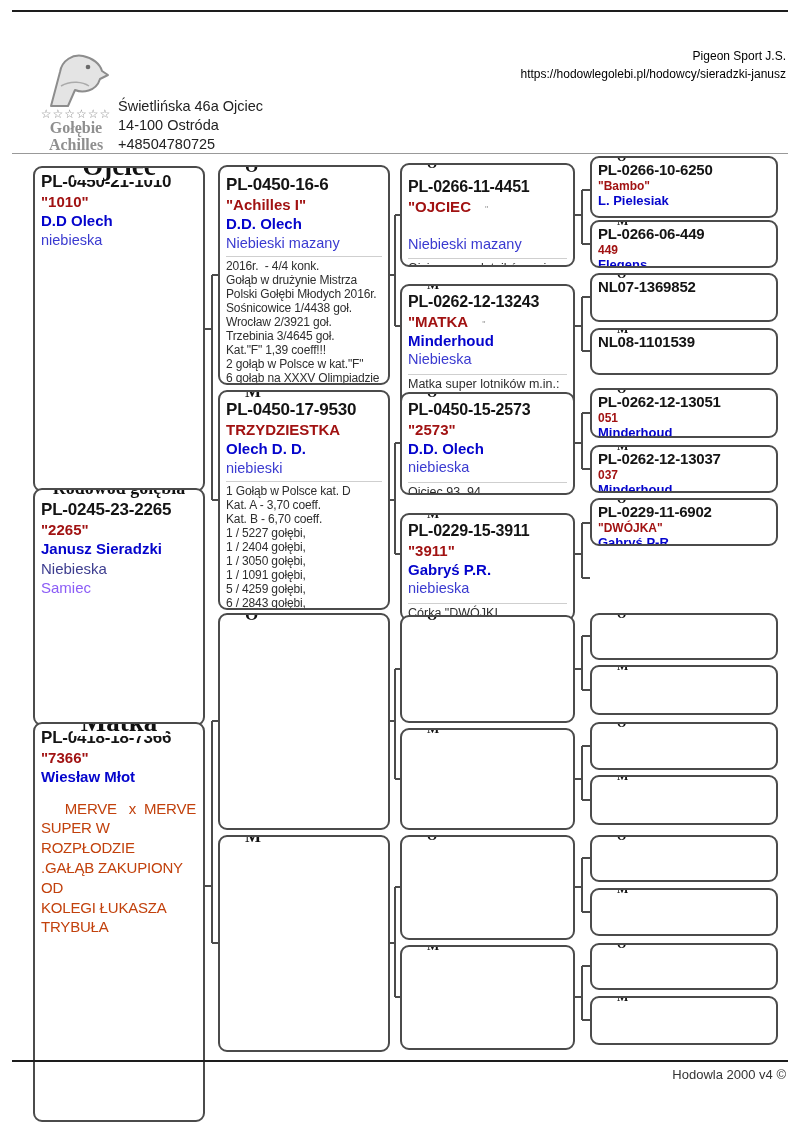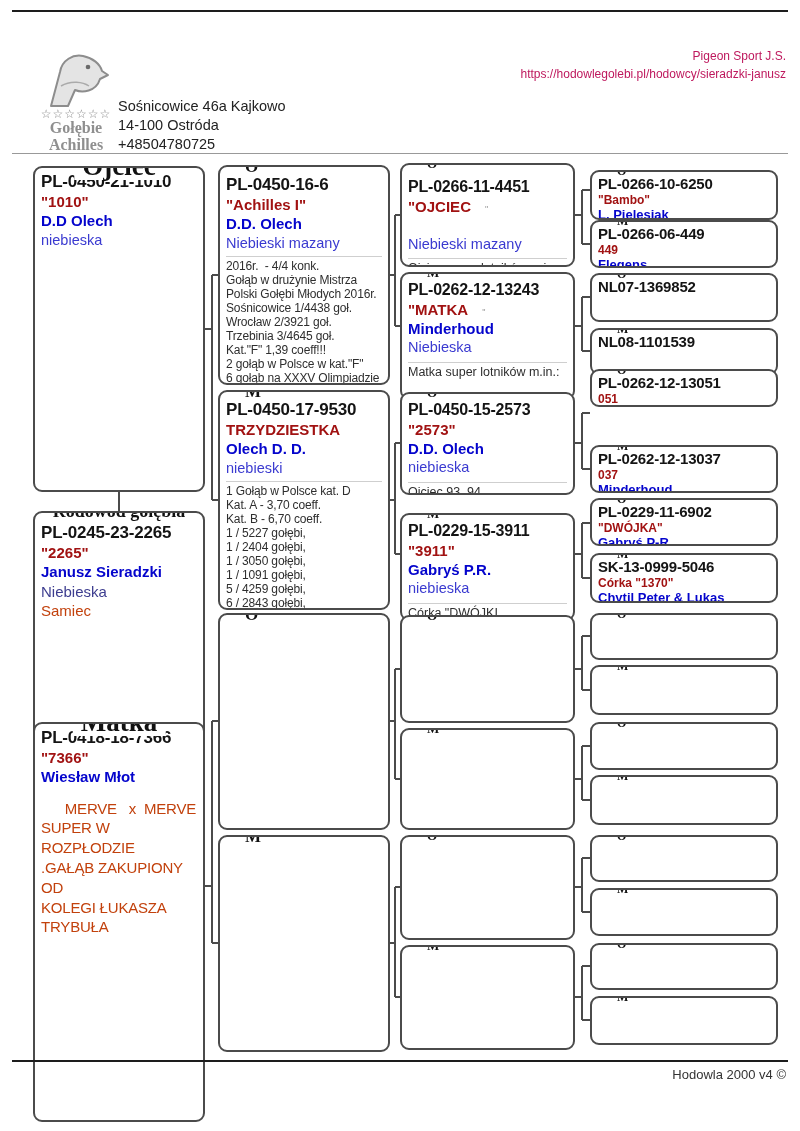--- a/index.html
+++ b/index.html
@@ -13,21 +13,21 @@
   .bottom-rule{top:1060px;height:2px;}
 
   
   .logo{position:absolute;left:36px;top:52px;width:80px;text-align:center;}
   .logo svg{display:block;margin:0 auto;}
   .logo-stars{font-family:"DejaVu Sans",sans-serif;font-size:12px;color:#8a8a8a;letter-spacing:1px;line-height:1;}
   .logo-word{font-family:"Liberation Serif",serif;font-weight:bold;font-size:16px;color:#8f8f8f;line-height:1.05;}
   .breeder-name{position:absolute;left:118px;top:56px;font-size:27px;font-weight:bold;color:#0d0d0d;
                 border-bottom:3px solid #141414;padding:0 8px 2px 0;letter-spacing:-0.5px;}
   .address{position:absolute;left:118px;top:97px;font-size:14.5px;color:#222;line-height:1.3;}
-  .head-right{position:absolute;right:14px;top:47px;text-align:right;font-size:12px;color:#be185d;line-height:1.5;}
+  .head-right{position:absolute;right:14px;top:47px;text-align:right;font-size:12px;color:#000000;line-height:1.5;}
 
   
   .pbox{position:absolute;border:2px solid #4b4b4b;border-radius:9px;background:#fff;
         box-sizing:border-box;padding:3px 6px 2px;overflow:hidden;}
   .col1{left:33px;width:172px;}
   .col2{left:218px;width:172px;}
   .col3{left:400px;width:175px;}
   .col4{left:590px;width:188px;}
 
   .sex-label{position:absolute;background:#fff;font-family:"Liberation Serif",serif;
@@ -45,21 +45,21 @@
   .col4 .ring{font-size:15px;line-height:1.2;}
   .name{font-weight:bold;color:#a11212;font-size:15px;line-height:1.28;}
   .col4 .name{font-size:12px;line-height:1.18;}
   .owner{font-weight:bold;color:#0404cc;font-size:15px;line-height:1.28;}
   .col4 .owner{font-size:13px;line-height:1.18;}
   .trait{color:#3a3ad0;font-size:14.5px;line-height:1.32;}
   .details{white-space:pre-wrap;color:#2e2e2e;font-size:12px;line-height:1.17;
            border-top:1px solid #cfcfcf;margin-top:3px;padding-top:2px;letter-spacing:-0.15px;}
   .note{color:#2e2e2e;font-size:12.5px;border-top:1px solid #cfcfcf;margin-top:4px;padding-top:2px;}
   .subject-trait{color:#3d3d8f;font-size:15px;line-height:1.3;}
-  .subject-sex{color:#c2410c;font-size:15px;line-height:1.3;}
+  .subject-sex{color:#8b5cf6;font-size:15px;line-height:1.3;}
   .mother-notes{white-space:pre-wrap;color:#c2410c;font-size:15px;line-height:1.32;margin-top:12px;letter-spacing:-0.2px;}
   .name-mark{font-size:9px;color:#999;margin-left:14px;font-weight:normal;}
   .spacer{height:19px;}
 
   .connectors{position:absolute;left:0;top:0;pointer-events:none;}
   .footer-credit{position:absolute;right:14px;top:1067px;font-size:13px;color:#333;}
 </style>
 </head>
 <body>
 
@@ -73,21 +73,21 @@
       <circle cx="47" cy="15" r="2.3" fill="#6a6a6a"></circle>
       <path d="M20 34 C30 28 42 30 48 34" fill="none" stroke="#aaa" stroke-width="1.5"></path>
     </svg>
     <div class="logo-stars">☆☆☆☆☆☆</div>
     <div class="logo-word">Gołębie</div>
     <div class="logo-word">Achilles</div>
   </div>
 
 
   <div class="address">
-    <div>Sośnicowice 46a Kajkowo</div>
+    <div>Świetlińska 46a Ojciec</div>
     <div>14-100 Ostróda</div>
     <div>+48504780725</div>
   </div>
 
   <div class="head-right">
     <div>Pigeon Sport J.S.</div>
     <div>https://hodowlegolebi.pl/hodowcy/sieradzki-janusz</div>
   </div>
 
   <div class="rule header-rule"></div>
@@ -112,21 +112,21 @@
   </svg>
 
   <div class="pbox col1" style="top:166px;height:326px">
     <span class="col1-label lbl-big">Ojciec</span>
     <div class="ring">PL-0450-21-1010</div>
     <div class="name">"1010"</div>
     <div class="owner">D.D Olech</div>
     <div class="trait">niebieska</div>
   </div>
 
-  <div class="pbox col1" style="top:511px;height:238px">
+  <div class="pbox col1" style="top:488px;height:238px">
     <span class="col1-label lbl-mid">Rodowód gołębia</span>
     <div class="ring" style="margin-top:6px">PL-0245-23-2265</div>
     <div class="name">"2265"</div>
     <div class="owner">Janusz Sieradzki</div>
     <div class="subject-trait">Niebieska</div>
     <div class="subject-sex">Samiec</div>
   </div>
 
   <div class="pbox col1" style="top:722px;height:400px">
     <span class="col1-label lbl-big">Matka</span>
@@ -183,21 +183,21 @@
 
   <div class="pbox col3" style="top:163px;height:104px">
     <span class="sex-label">O</span>
     <div class="ring" style="margin-top:9px">PL-0266-11-4451</div>
     <div class="name"><span>"OJCIEC</span><span class="name-mark">"</span></div>
     <div class="spacer"></div>
     <div class="trait">Niebieski mazany</div>
     <div class="note">Ojciec super lotników m.in.:</div>
   </div>
 
-  <div class="pbox col3" style="top:272px;height:128px">
+  <div class="pbox col3" style="top:284px;height:128px">
     <span class="sex-label">M</span>
     <div class="ring" style="margin-top:3px">PL-0262-12-13243</div>
     <div class="name"><span>"MATKA</span><span class="name-mark">"</span></div>
     <div class="owner">Minderhoud</div>
     <div class="trait">Niebieska</div>
     <div class="note">Matka super lotników m.in.:</div>
   </div>
 
   <div class="pbox col3" style="top:392px;height:103px">
     <span class="sex-label">O</span>
@@ -223,64 +223,58 @@
   <div class="pbox col3" style="top:728px;height:102px">
     <span class="sex-label">M</span>
   </div>
   <div class="pbox col3" style="top:835px;height:105px">
     <span class="sex-label">O</span>
   </div>
   <div class="pbox col3" style="top:945px;height:105px">
     <span class="sex-label">M</span>
   </div>
 
-  <div class="pbox col4" style="top:170px;height:50px">
+  <div class="pbox col4" style="top:156px;height:62px">
     <span class="sex-label">O</span>
     <div class="ring">PL-0266-10-6250</div>
     <div class="name">"Bambo"</div>
     <div class="owner">L. Pielesiak</div>
   </div>
   <div class="pbox col4" style="top:220px;height:48px">
     <span class="sex-label">M</span>
     <div class="ring">PL-0266-06-449</div>
     <div class="name">449</div>
     <div class="owner">Flegens</div>
   </div>
   <div class="pbox col4" style="top:273px;height:49px">
     <span class="sex-label">O</span>
     <div class="ring">NL07-1369852</div>
   </div>
   <div class="pbox col4" style="top:328px;height:47px">
     <span class="sex-label">M</span>
     <div class="ring">NL08-1101539</div>
   </div>
-  <div class="pbox col4" style="top:369px;height:38px">
+  <div class="pbox col4" style="top:388px;height:50px">
     <span class="sex-label">O</span>
     <div class="ring">PL-0262-12-13051</div>
     <div class="name">051</div>
     <div class="owner">Minderhoud</div>
   </div>
   <div class="pbox col4" style="top:445px;height:48px">
     <span class="sex-label">M</span>
     <div class="ring">PL-0262-12-13037</div>
     <div class="name">037</div>
     <div class="owner">Minderhoud</div>
   </div>
   <div class="pbox col4" style="top:498px;height:48px">
     <span class="sex-label">O</span>
     <div class="ring">PL-0229-11-6902</div>
     <div class="name">"DWÓJKA"</div>
     <div class="owner">Gabryś P-R</div>
   </div>
-  <div class="pbox col4" style="top:553px;height:50px">
-    <span class="sex-label">M</span>
-    <div class="ring">SK-13-0999-5046</div>
-    <div class="name">Córka "1370"</div>
-    <div class="owner">Chytil Peter &amp; Lukas</div>
-  </div>
   <div class="pbox col4" style="top:613px;height:47px">
     <span class="sex-label">O</span>
   </div>
   <div class="pbox col4" style="top:665px;height:50px">
     <span class="sex-label">M</span>
   </div>
   <div class="pbox col4" style="top:722px;height:48px">
     <span class="sex-label">O</span>
   </div>
   <div class="pbox col4" style="top:775px;height:50px">

